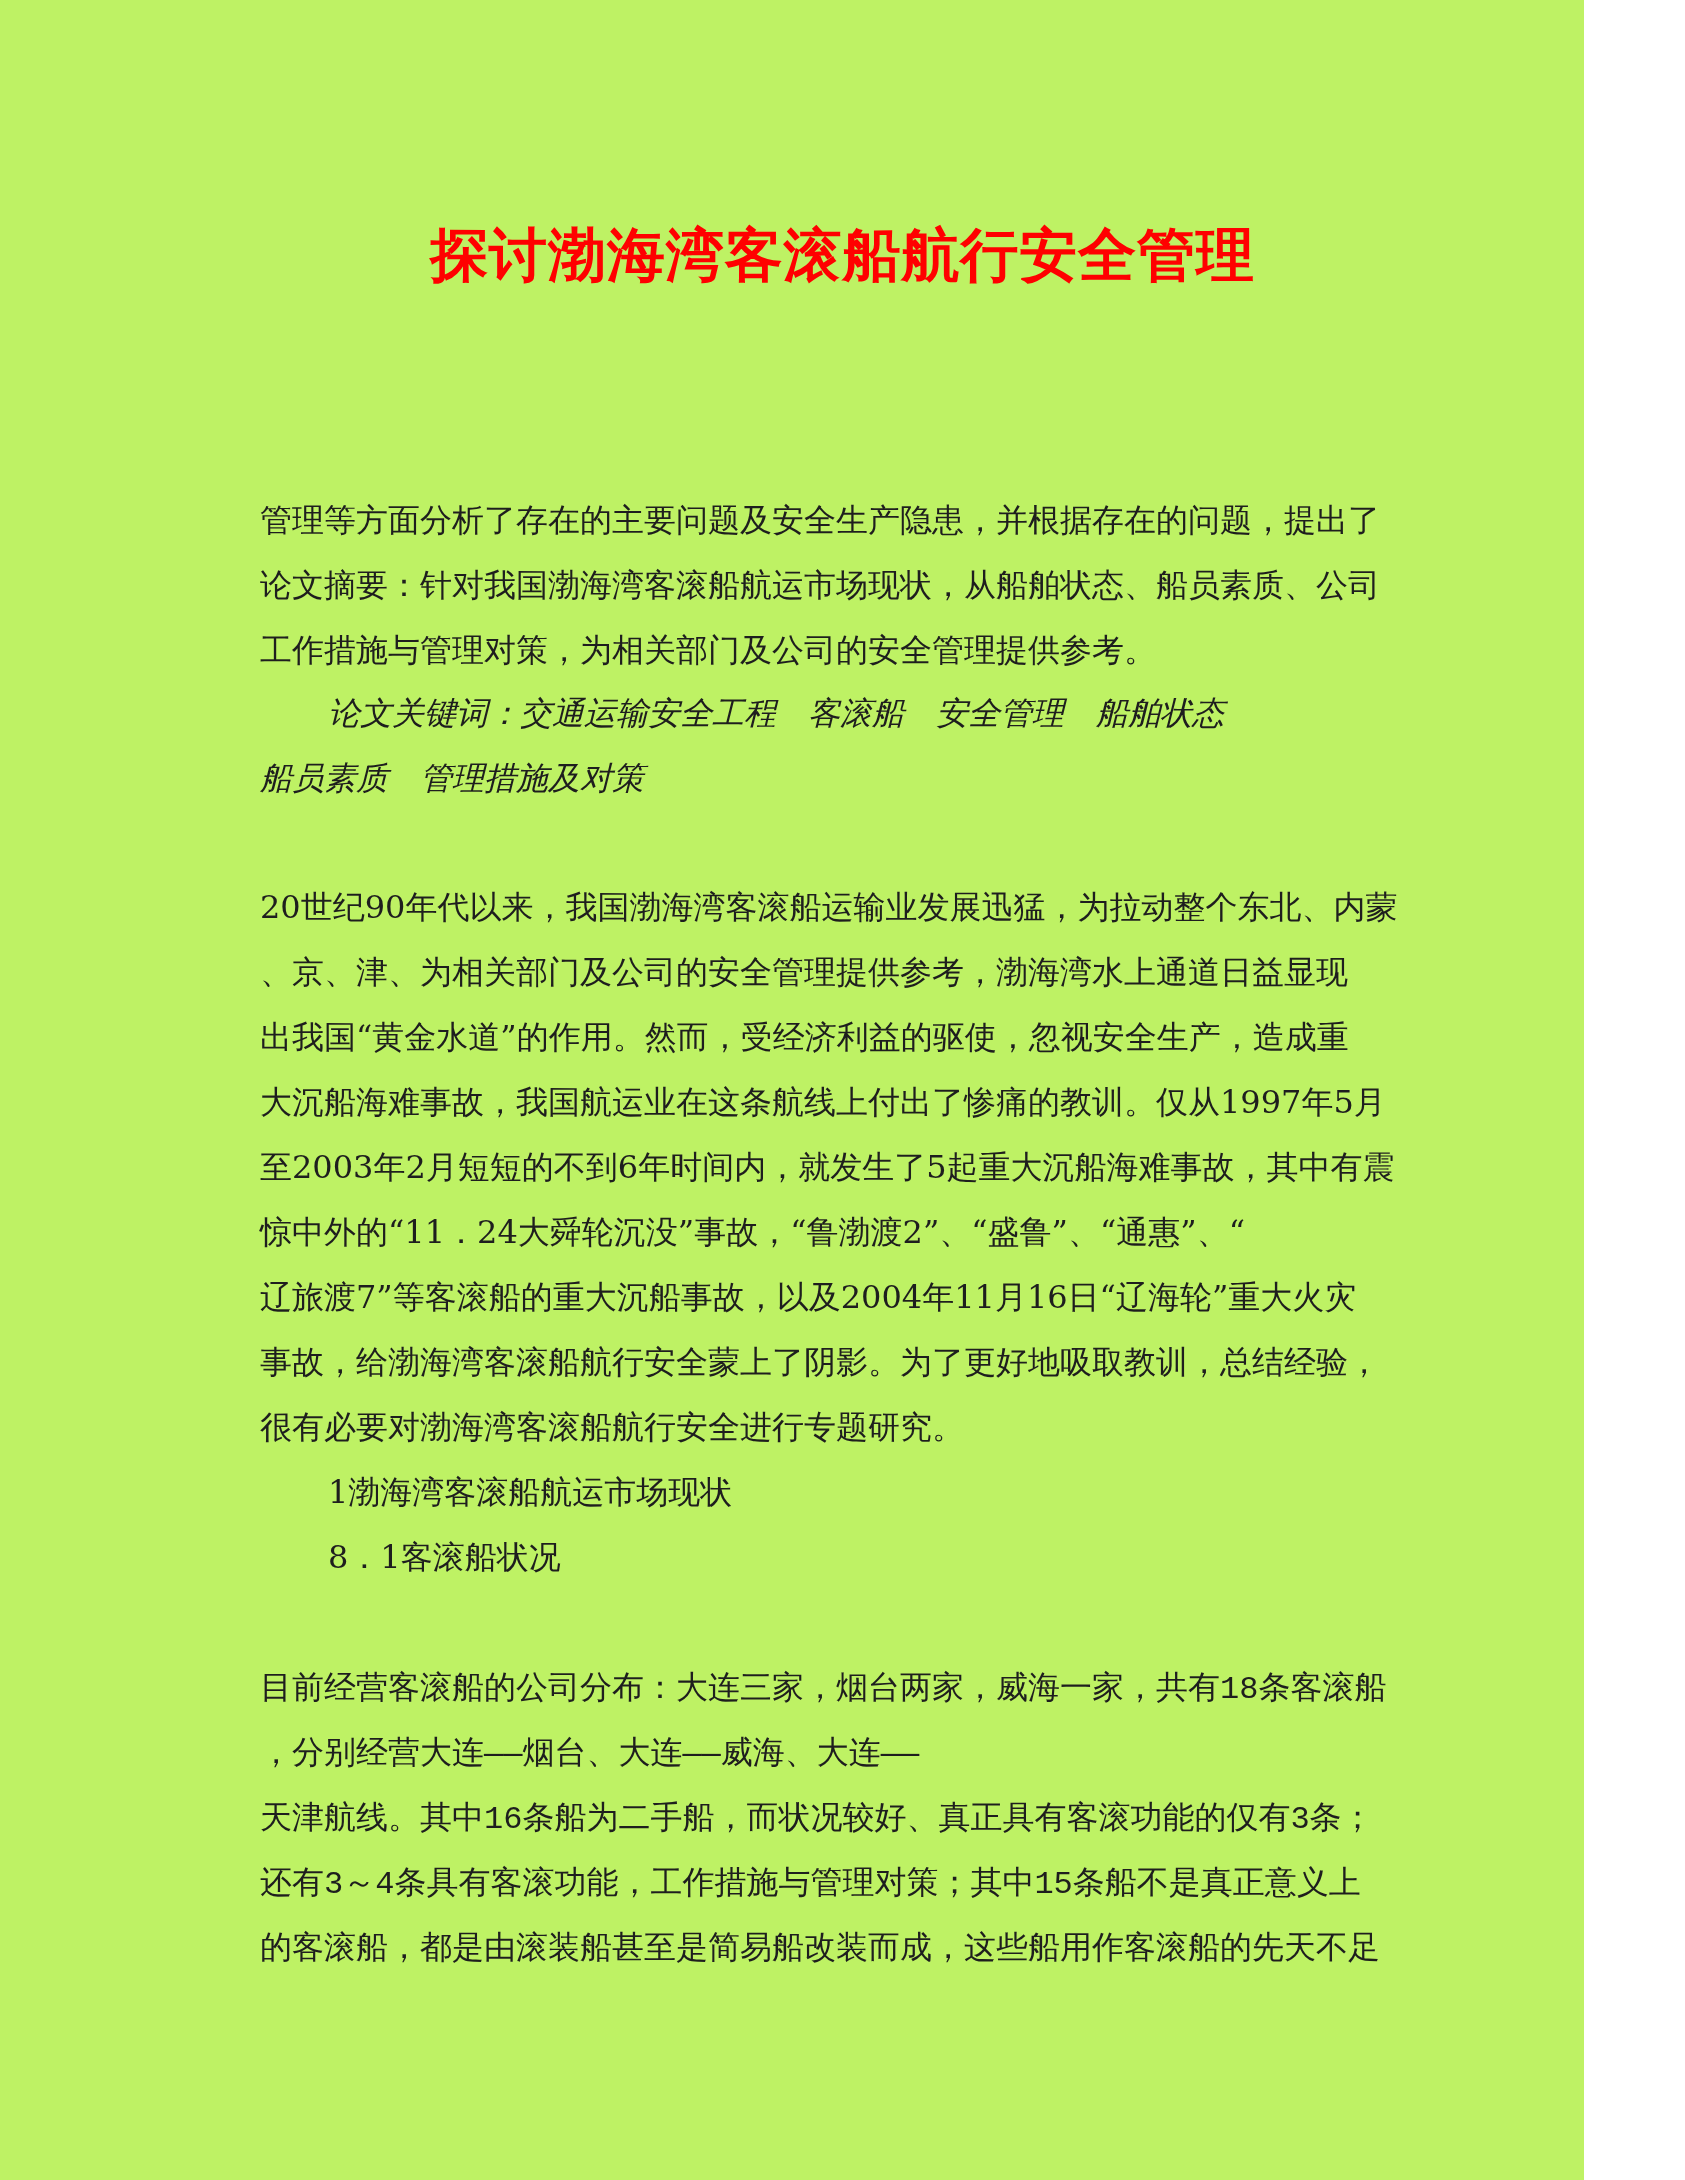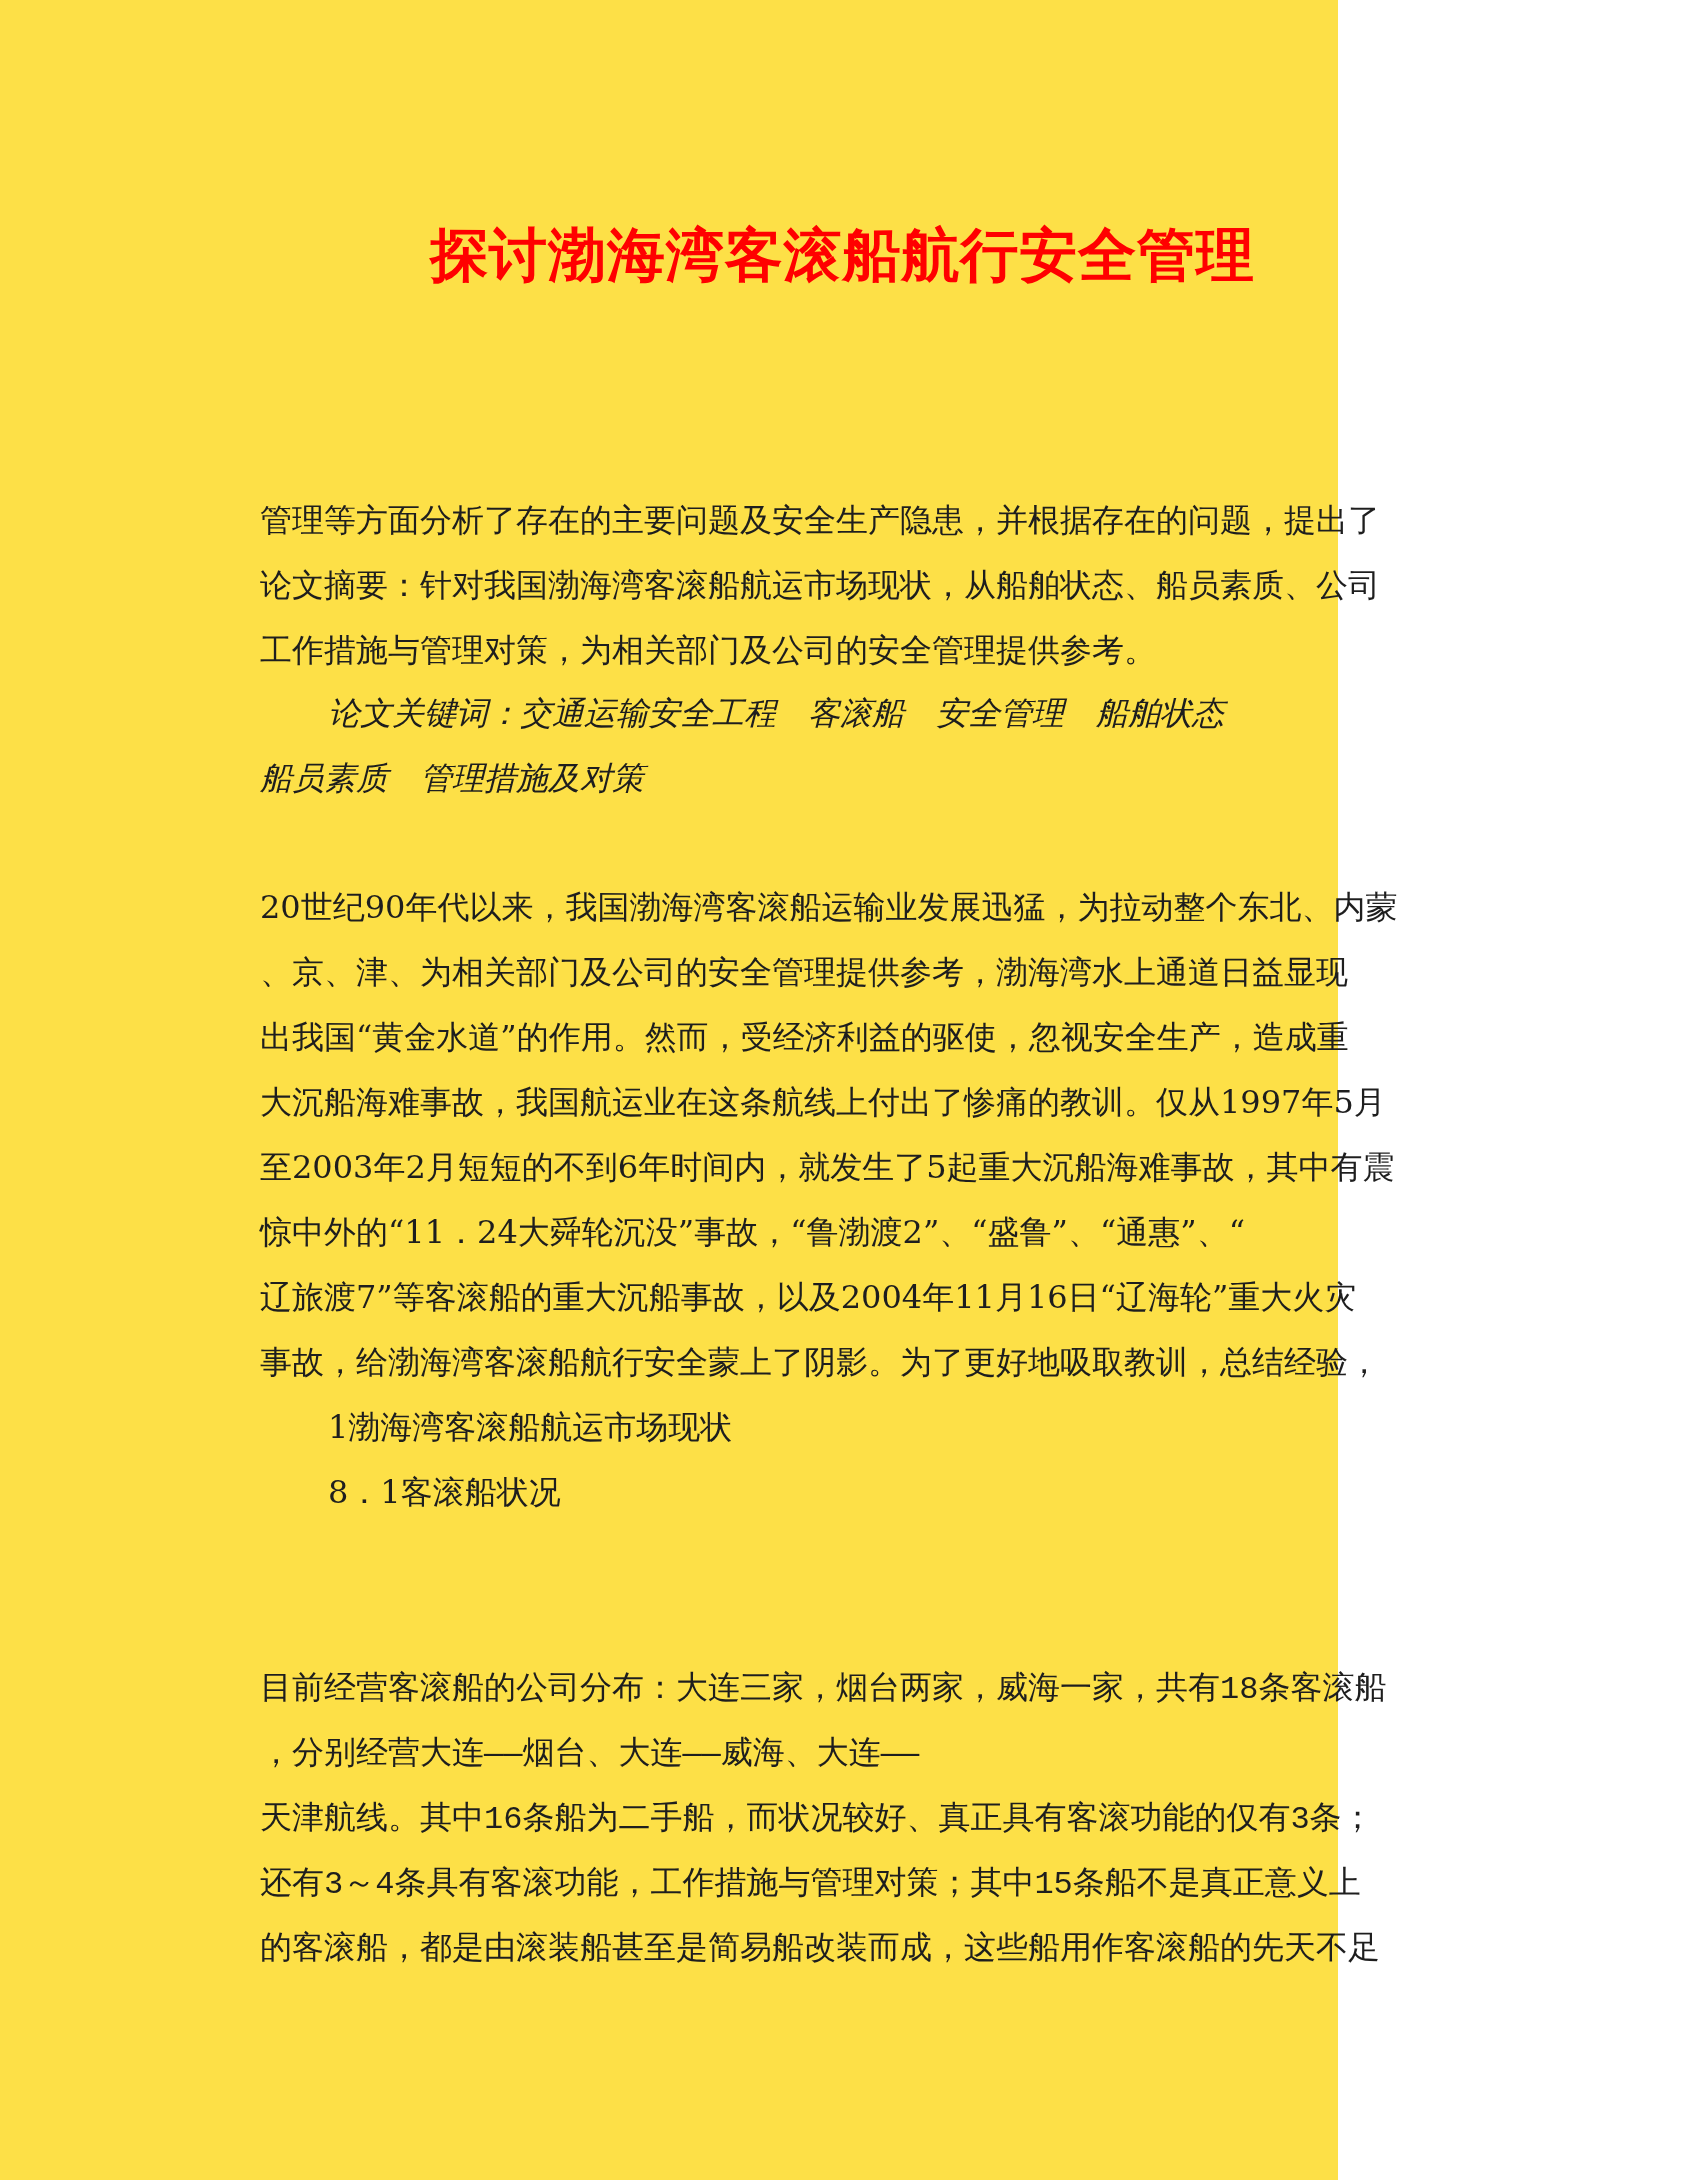--- a/index.html
+++ b/index.html
@@ -12,23 +12,23 @@
       height: 2180px;
       position: relative;
       overflow: hidden;
       font-family: "DejaVu Serif", "Liberation Serif", serif;
       color: #1a1a1a;
     }
     .page {
       position: absolute;
       left: 0;
       top: 0;
-      width: 1338px;
+      width: 1584px;
       height: 2180px;
-      background: #fde047;
+      background: #bef264;
     }
     .title {
       position: absolute;
       left: 0;
       width: 1685px;
       top: 211px;
       text-align: center;
       font-size: 58px;
       font-weight: bold;
       color: #ff0000;
@@ -73,20 +73,21 @@
 
   <div class="block" style="top:875px;">
     <span class="line">20世纪90年代以来，我国渤海湾客滚船运输业发展迅猛，为拉动整个东北、内蒙</span>
     <span class="line">、京、津、为相关部门及公司的安全管理提供参考，渤海湾水上通道日益显现</span>
     <span class="line">出我国“黄金水道”的作用。然而，受经济利益的驱使，忽视安全生产，造成重</span>
     <span class="line">大沉船海难事故，我国航运业在这条航线上付出了惨痛的教训。仅从1997年5月</span>
     <span class="line">至2003年2月短短的不到6年时间内，就发生了5起重大沉船海难事故，其中有震</span>
     <span class="line">惊中外的“11．24大舜轮沉没”事故，“鲁渤渡2”、“盛鲁”、“通惠”、“</span>
     <span class="line">辽旅渡7”等客滚船的重大沉船事故，以及2004年11月16日“辽海轮”重大火灾</span>
     <span class="line">事故，给渤海湾客滚船航行安全蒙上了阴影。为了更好地吸取教训，总结经验，</span>
+    <span class="line">很有必要对渤海湾客滚船航行安全进行专题研究。</span>
     <span class="line indent">1渤海湾客滚船航运市场现状</span>
     <span class="line indent">8．1客滚船状况</span>
   </div>
 
   <div class="block" style="top:1657px;font-family:Liberation Mono, monospace;">
     <span class="line">目前经营客滚船的公司分布：大连三家，烟台两家，威海一家，共有18条客滚船</span>
     <span class="line">，分别经营大连——烟台、大连——威海、大连——</span>
     <span class="line">天津航线。其中16条船为二手船，而状况较好、真正具有客滚功能的仅有3条；</span>
     <span class="line">还有3～4条具有客滚功能，工作措施与管理对策；其中15条船不是真正意义上</span>
     <span class="line">的客滚船，都是由滚装船甚至是简易船改装而成，这些船用作客滚船的先天不足</span>

